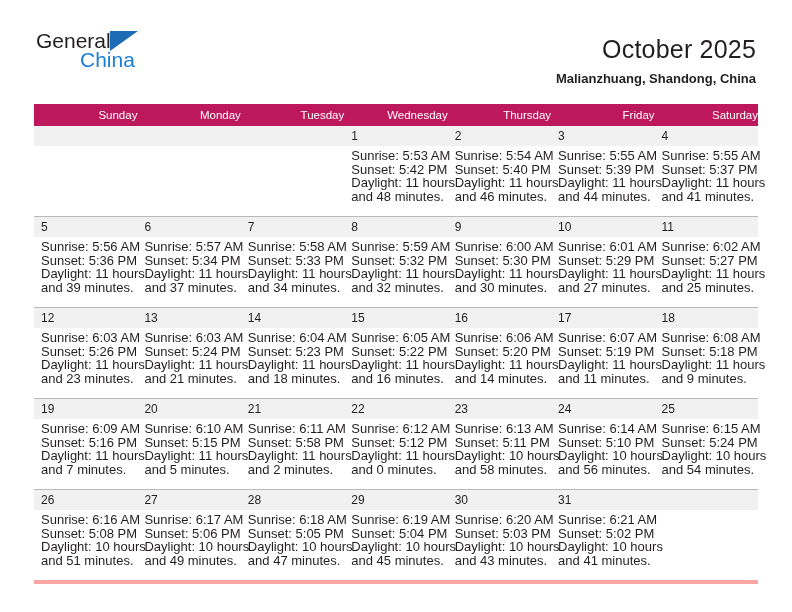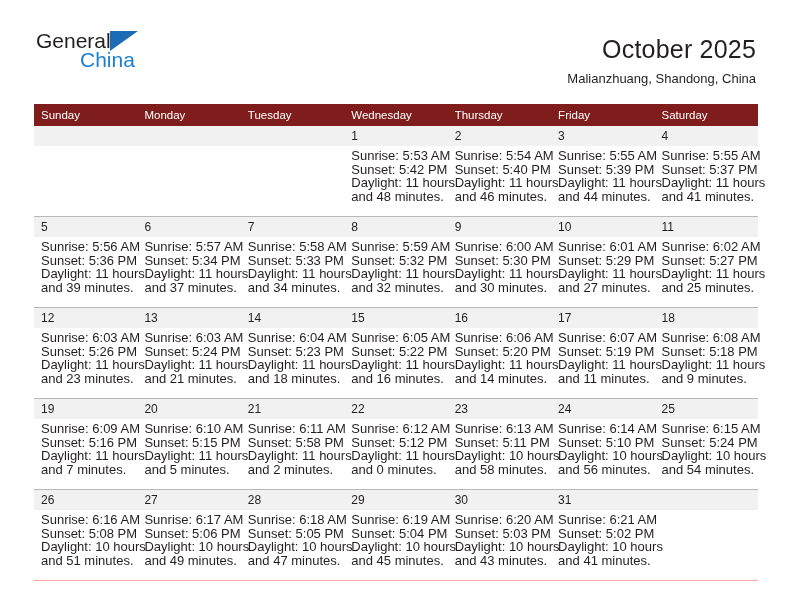--- a/index.html
+++ b/index.html
@@ -73,65 +73,65 @@
   }
   .cal-title {
     font-size: 25px;
     font-weight: 400;
     color: #231f20;
     line-height: 30px;
     letter-spacing: 0.2px;
   }
   .cal-subtitle {
     font-size: 13px;
-    font-weight: 400;
+    font-weight: 700;
     color: #231f20;
     line-height: 20px;
     margin-top: 5px;
   }
 
   
   .cal-wrap {
     position: absolute;
     left: 34px;
     top: 104px;
     width: 724px;
   }
   table.calendar {
     border-collapse: collapse;
     table-layout: fixed;
     width: 724px;
   }
   table.calendar col { width: 103.43px; }
 
   thead th {
-    background: #7f1d1d;
+    background: #be185d;
     color: #ffffff;
     font-size: 11.5px;
     font-weight: normal;
-    text-align: left;
+    text-align: right;
     padding: 5px 0 5px 7px;
     height: 18px;
     box-sizing: border-box;
     border: none;
   }
 
   tbody td {
     vertical-align: top;
     padding: 0;
     border-top: 1px solid #b9b9b9;
     border-bottom: none;
     height: 90px;
     background: #ffffff;
   }
   tbody tr:first-child td {
     border-top: none;
   }
   tbody tr:last-child td {
-    border-bottom: 1px solid #fca5a5;
+    border-bottom: 4px solid #fca5a5;
   }
 
   .daynum {
     background: #f1f1f1;
     font-size: 12px;
     color: #231f20;
     padding: 3px 0 3px 7px;
     line-height: 14px;
     height: 20px;
     box-sizing: border-box;

